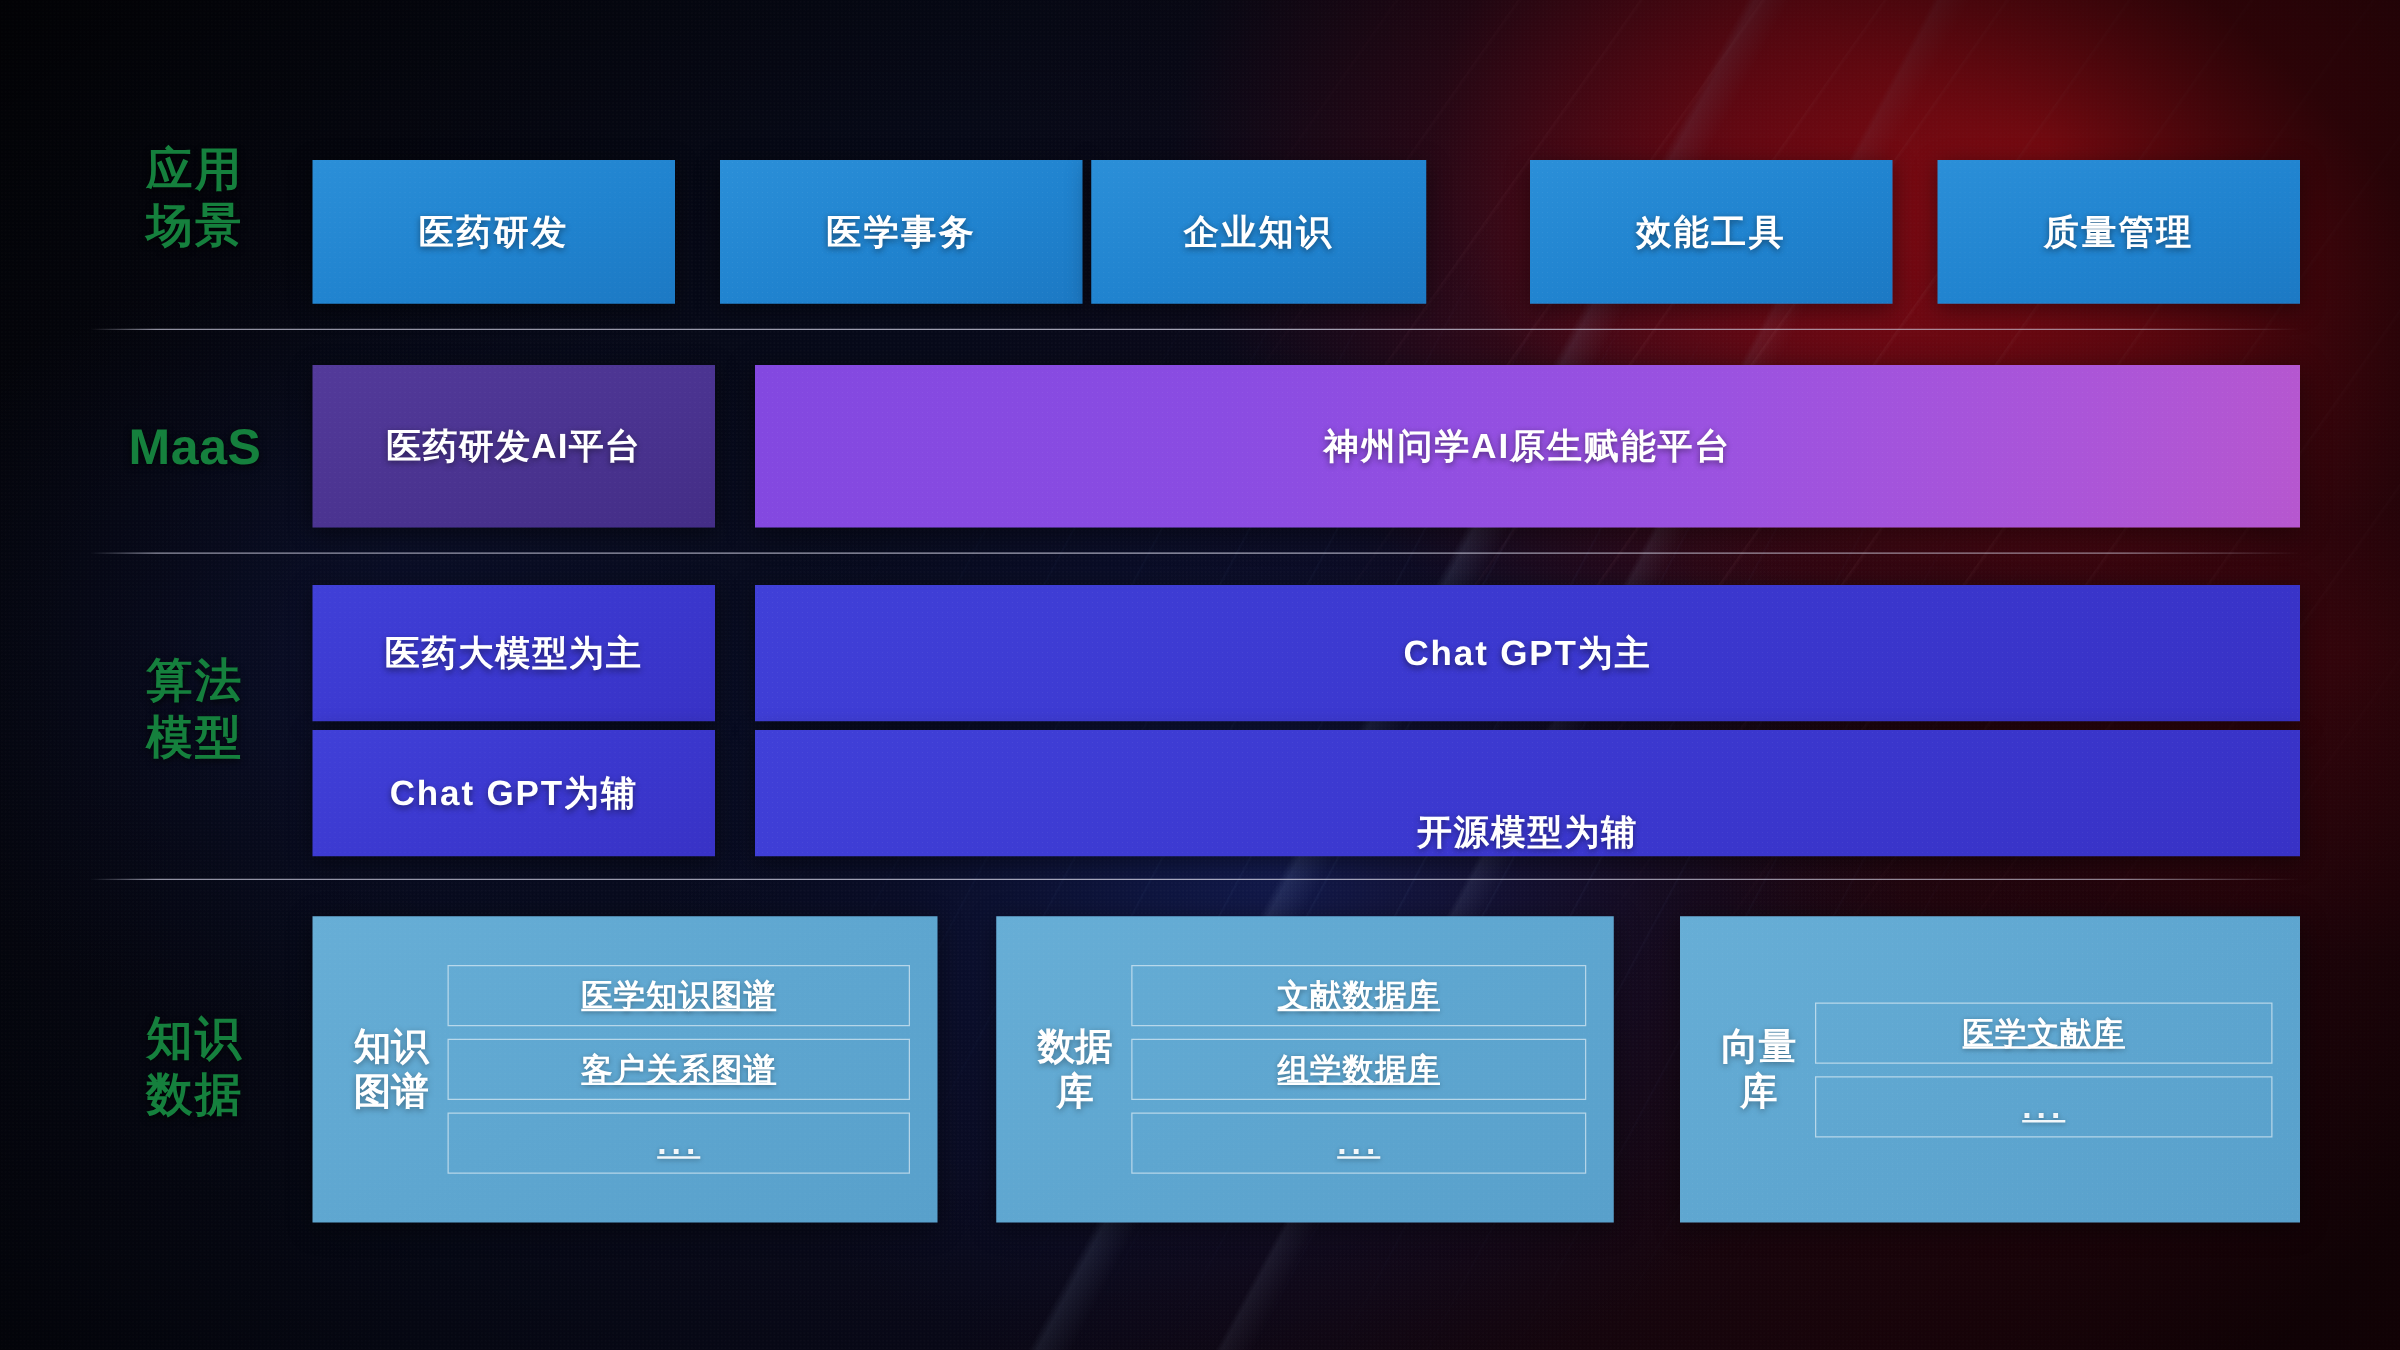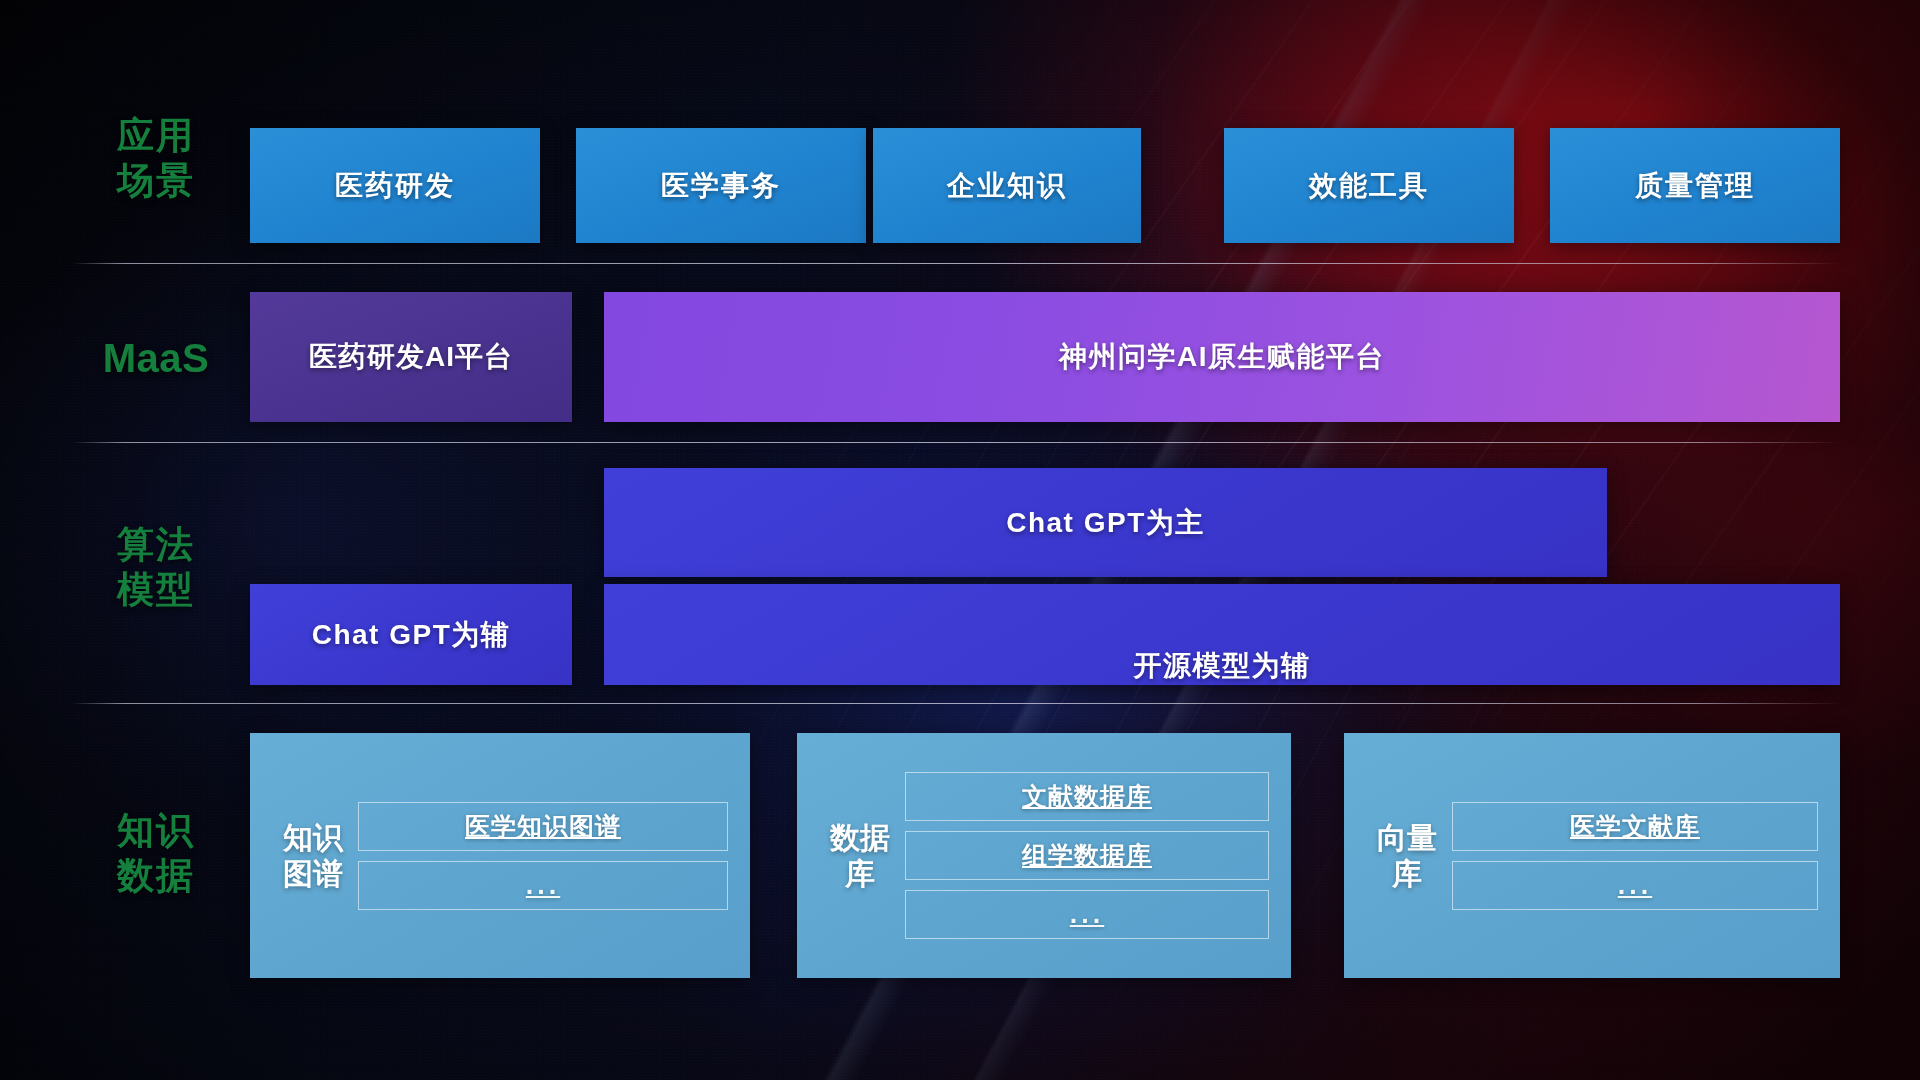--- a/index.html
+++ b/index.html
@@ -198,40 +198,44 @@
     </div>
   <div class="box maas-wide" style="left:604px; top:292px; width:1236px; height:130px;">
       <span>神州问学AI原生赋能平台</span>
     </div>
 
   <div class="divider" style="top:442px;"></div>
 
   <div class="rowlabel" style="top:522px;">算法
 模型</div>
 
-  <div class="box algo" style="left:604px; top:468px; width:1003px; height:109px;">
+  <div class="box algo" style="left:250px; top:468px; width:322px; height:109px;">
+      <span>医药大模型为主</span>
+    </div>
+  <div class="box algo" style="left:604px; top:468px; width:1236px; height:109px;">
       <span>Chat GPT为主</span>
     </div>
 
   <div class="box algo" style="left:250px; top:584px; width:322px; height:101px;">
       <span>Chat GPT为辅</span>
     </div>
   <div class="box algo" style="left:604px; top:584px; width:1236px; height:101px;align-items:flex-end;">
       <span>开源模型为辅</span>
     </div>
 
   <div class="divider" style="top:703px;"></div>
 
   <div class="rowlabel" style="top:808px;">知识
 数据</div>
 
   <div class="kpanel" style="left:250px; width:500px;">
     <div class="ktitle">知识图谱</div>
     <div class="kitems">
       <div class="kitem">医学知识图谱</div>
+      <div class="kitem">客户关系图谱</div>
       <div class="kitem ellipsis">...</div>
     </div>
   </div>
 
   <div class="kpanel" style="left:797px; width:494px;">
     <div class="ktitle">数据库</div>
     <div class="kitems">
       <div class="kitem">文献数据库</div>
       <div class="kitem">组学数据库</div>
       <div class="kitem ellipsis">...</div>

